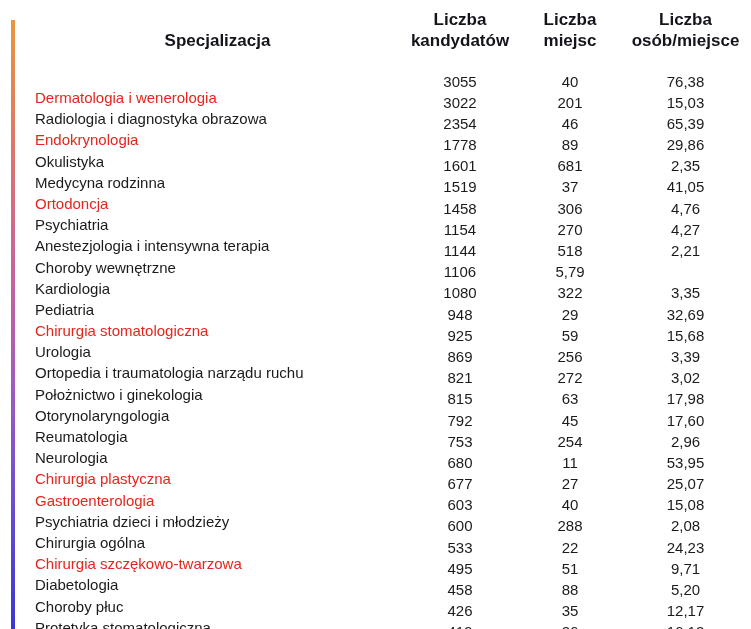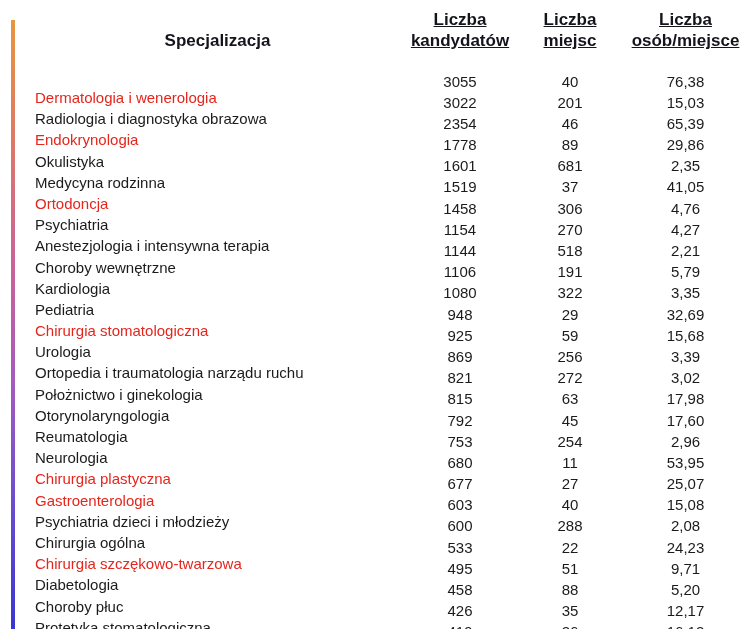--- a/index.html
+++ b/index.html
@@ -48,21 +48,20 @@
     padding-bottom: 3px;
   }
   .th-spec {
     text-align: center;
   }
   .th-num {
     text-align: center;
   }
   .th-line {
     display: block;
-    text-decoration: underline;
   }
   .tr {
     height: 21.2px;
     font-size: 15px;
   }
   .td {
     line-height: 21.2px;
     white-space: nowrap;
   }
   .td-spec {
@@ -159,21 +158,20 @@
   <div class="tr">
     <div class="td td-spec">Choroby wewnętrzne</div>
     <div class="td td-num">1144</div>
     <div class="td td-num">518</div>
     <div class="td td-num">2,21</div>
   </div>
 
   <div class="tr">
     <div class="td td-spec">Kardiologia</div>
     <div class="td td-num">1106</div>
-    <div class="td td-num">191</div>
     <div class="td td-num">5,79</div>
   </div>
 
   <div class="tr">
     <div class="td td-spec">Pediatria</div>
     <div class="td td-num">1080</div>
     <div class="td td-num">322</div>
     <div class="td td-num">3,35</div>
   </div>
 

